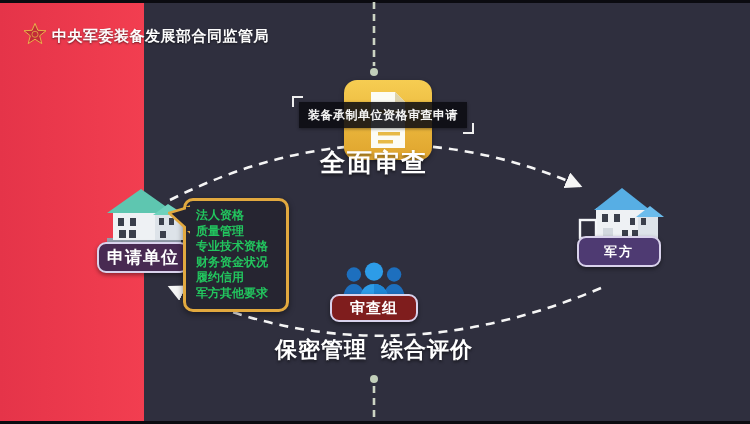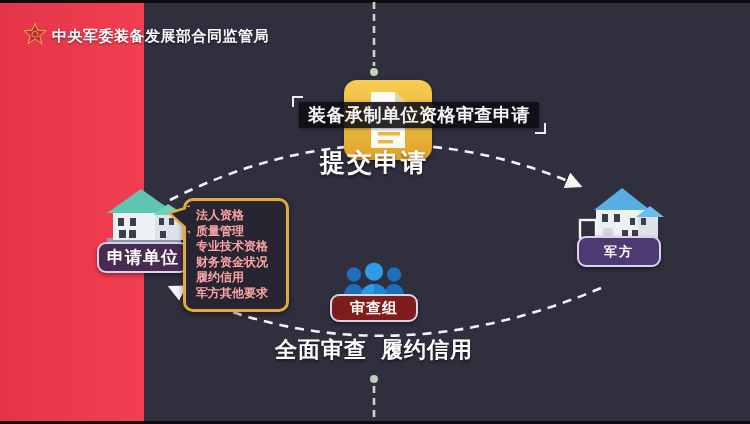--- a/index.html
+++ b/index.html
@@ -19,21 +19,21 @@
   .org-title{position:absolute;left:52px;top:27px;font-size:15px;font-weight:bold;
     color:#fdfdfd;letter-spacing:0.5px;text-shadow:0 1px 2px rgba(0,0,0,.55);white-space:nowrap;}
 
   .doc-icon{position:absolute;left:344px;top:80px;width:88px;height:80px;border-radius:13px;
     background:linear-gradient(180deg,#f6cd52 0%,#eab63c 55%,#dfa42d 100%);
     box-shadow:0 2px 5px rgba(0,0,0,.35);}
   .doc-icon svg{position:absolute;left:0;top:0;}
 
   .doc-banner{position:absolute;left:299px;top:102px;height:26px;display:flex;align-items:center;
     background:rgba(12,12,18,.88);padding:0 9px;box-shadow:0 1px 3px rgba(0,0,0,.4);}
-  .doc-banner span{font-size:18px;font-weight:bold;color:#f5f5f5;letter-spacing:0.5px;white-space:nowrap;}
+  .doc-banner span{font-size:12px;font-weight:bold;color:#f5f5f5;letter-spacing:0.5px;white-space:nowrap;}
   .corner{position:absolute;width:9px;height:9px;}
   .corner.tl{left:-7px;top:-6px;border-left:2px solid #efefef;border-top:2px solid #efefef;}
   .corner.br{right:-7px;bottom:-6px;border-right:2px solid #efefef;border-bottom:2px solid #efefef;}
 
   .submit-label{position:absolute;left:274px;top:146px;width:200px;text-align:center;
     font-size:25px;font-weight:bold;color:#ffffff;letter-spacing:2px;text-shadow:0 2px 3px rgba(0,0,0,.5);}
 
   .house{position:absolute;width:92px;height:64px;}
   .house-left{left:97px;top:182px;}
   .house-right{left:574px;top:182px;}
@@ -42,21 +42,21 @@
     border:2px solid #d9d2ec;border-radius:9px;color:#ffffff;font-weight:bold;
     box-shadow:0 2px 4px rgba(0,0,0,.4);white-space:nowrap;}
   .pill-applicant{left:97px;top:242px;width:88px;height:27px;background:#482a52;font-size:17px;letter-spacing:1px;}
   .pill-military{left:577px;top:236px;width:80px;height:27px;background:#4e3a72;font-size:13px;letter-spacing:2px;}
   .pill-review{left:330px;top:294px;width:84px;height:24px;background:#7f1d1d;font-size:15px;letter-spacing:1px;}
 
   .bubble{position:absolute;left:183px;top:198px;width:86px;
     background:#262531;border:3px solid #e2a93f;border-radius:10px;
     padding:7px 4px 7px 10px;box-shadow:0 2px 6px rgba(0,0,0,.45);}
   .bubble ul{list-style:none;margin:0;padding:0;}
-  .bubble li{font-size:12px;line-height:15.6px;color:#fca5a5;font-weight:bold;white-space:nowrap;}
+  .bubble li{font-size:12px;line-height:15.6px;color:#22c55e;font-weight:bold;white-space:nowrap;}
   .bubble-tail{position:absolute;left:-18px;top:2px;}
 
   .people{position:absolute;left:337px;top:262px;width:74px;height:46px;}
 
   .caption{position:absolute;left:224px;top:335px;width:300px;text-align:center;
     font-size:22px;font-weight:bold;color:#ffffff;letter-spacing:1px;
     text-shadow:0 2px 3px rgba(0,0,0,.5);white-space:pre;}
 </style>
 </head>
 <body>
@@ -100,21 +100,21 @@
       <rect x="34" y="60" width="15" height="3.5" fill="#e7ba46"></rect>
     </svg>
   </div>
 
   <div class="doc-banner">
     <i class="corner tl"></i>
     <span>装备承制单位资格审查申请</span>
     <i class="corner br"></i>
   </div>
 
-  <div class="submit-label">提交申请</div>
+  <div class="submit-label">全面审查</div>
 
   <svg class="house house-left" viewBox="0 0 92 64">
     <rect x="10" y="56" width="74" height="6" fill="#949dab"></rect>
     <rect x="16" y="28" width="48" height="30" fill="#eef1f4"></rect>
     <rect x="58" y="32" width="28" height="26" fill="#dde3e9"></rect>
     <polygon points="10,31 44,7 78,31" fill="#5ec6b0"></polygon>
     <polygon points="56,33 71,22 88,33" fill="#6fd2bd"></polygon>
     <rect x="21" y="36" width="6" height="8" fill="#3a3f4b"></rect>
     <rect x="33" y="36" width="6" height="8" fill="#3a3f4b"></rect>
     <rect x="62" y="36" width="5" height="7" fill="#3a3f4b"></rect>
@@ -165,14 +165,14 @@
       <path d="M46,47 Q46,23 58,23 Q70,23 70,47 Z"></path>
     </g>
     <g fill="#2d9ce8">
       <circle cx="37" cy="10" r="9.5"></circle>
       <path d="M21,48 Q21,23 37,23 Q53,23 53,48 Z"></path>
     </g>
     <path d="M37,23 Q53,23 53,48 L37,48 Z" fill="#1f86d6"></path>
   </svg>
   <div class="pill pill-review">审查组</div>
 
-  <div class="caption">全面审查  履约信用</div>
+  <div class="caption">保密管理  综合评价</div>
 </div>
 
 </body></html>

